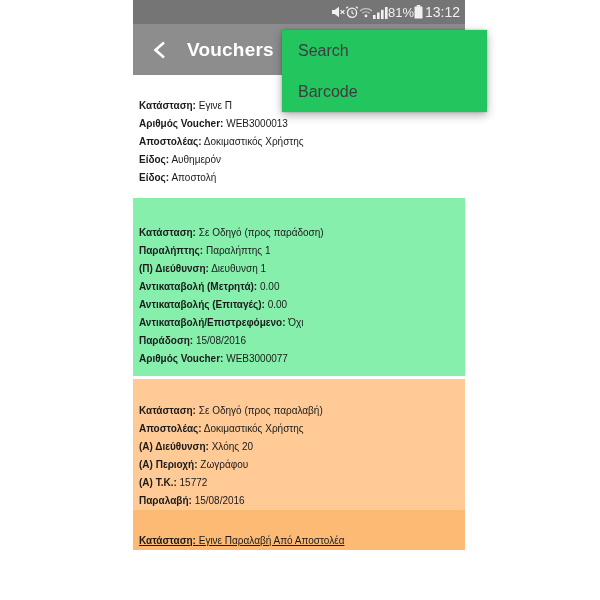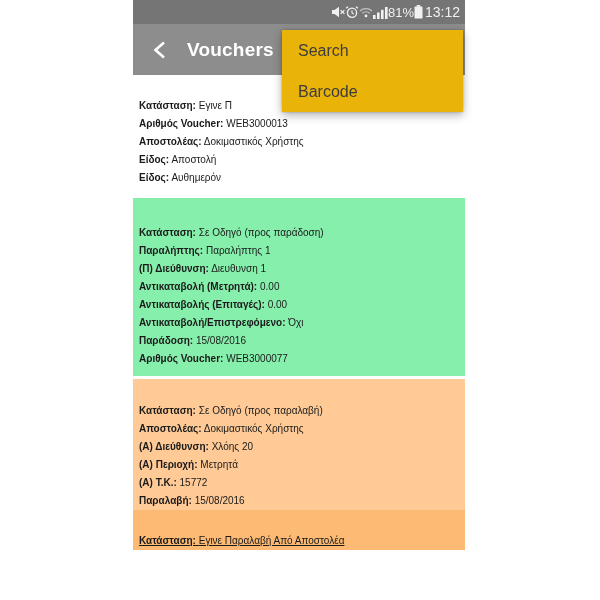--- a/index.html
+++ b/index.html
@@ -41,21 +41,21 @@
   }
   .card .row{white-space:nowrap;}
   .lbl{font-weight:700;}
   .card-1{padding-top:22px;padding-bottom:0;}
   .card-2{margin-top:11px;padding-top:26px;padding-bottom:8px;}
   .card-3{margin-top:3px;padding-top:23px;padding-bottom:0;}
   .card-4{padding-top:22px;}
 
   
   .menu{
-    position:absolute;left:149px;top:30px;width:181px;height:82px;background:#eab308;
+    position:absolute;left:149px;top:30px;width:205px;height:82px;background:#22c55e;
     box-shadow:0 3px 9px rgba(0,0,0,.32),0 0 2px rgba(0,0,0,.22);
     z-index:20;
   }
   .menu-item{
     height:41px;display:flex;align-items:center;padding-left:16px;
     font-size:16px;color:#3d3d3d;cursor:pointer;
   }
 </style>
 </head>
 <body>
@@ -103,40 +103,40 @@
       <span class="ab-title">Vouchers</span>
     </div>
     <div class="bar-shadow"></div>
 
     <div class="content">
 
       <div class="card card-1" style="background: rgb(255, 255, 255);">
         <div class="row"><span class="lbl">Κατάσταση:</span> <span class="val">Εγινε Π</span></div>
         <div class="row"><span class="lbl">Αριθμός Voucher:</span> <span class="val">WEB3000013</span></div>
         <div class="row"><span class="lbl">Αποστολέας:</span> <span class="val">Δοκιμαστικός Χρήστης</span></div>
+        <div class="row"><span class="lbl">Είδος:</span> <span class="val">Αυθημερόν</span></div>
         <div class="row"><span class="lbl">Είδος:</span> <span class="val">Αποστολή</span></div>
-        <div class="row"><span class="lbl">Είδος:</span> <span class="val">Αυθημερόν</span></div>
       </div>
 
       <div class="card card-2" style="background: #86efac;">
         <div class="row"><span class="lbl">Κατάσταση:</span> <span class="val">Σε Οδηγό (προς παράδοση)</span></div>
         <div class="row"><span class="lbl">Παραλήπτης:</span> <span class="val">Παραλήπτης 1</span></div>
         <div class="row"><span class="lbl">(Π) Διεύθυνση:</span> <span class="val">Διευθυνση 1</span></div>
         <div class="row"><span class="lbl">Αντικαταβολή (Μετρητά):</span> <span class="val">0.00</span></div>
         <div class="row"><span class="lbl">Αντικαταβολής (Επιταγές):</span> <span class="val">0.00</span></div>
         <div class="row"><span class="lbl">Αντικαταβολή/Επιστρεφόμενο:</span> <span class="val">Όχι</span></div>
         <div class="row"><span class="lbl">Παράδοση:</span> <span class="val">15/08/2016</span></div>
         <div class="row"><span class="lbl">Αριθμός Voucher:</span> <span class="val">WEB3000077</span></div>
       </div>
 
       <div class="card card-3" style="background: rgb(255, 202, 150);">
         <div class="row"><span class="lbl">Κατάσταση:</span> <span class="val">Σε Οδηγό (προς παραλαβή)</span></div>
         <div class="row"><span class="lbl">Αποστολέας:</span> <span class="val">Δοκιμαστικός Χρήστης</span></div>
         <div class="row"><span class="lbl">(Α) Διεύθυνση:</span> <span class="val">Χλόης 20</span></div>
-        <div class="row"><span class="lbl">(Α) Περιοχή:</span> <span class="val">Μετρητά</span></div>
+        <div class="row"><span class="lbl">(Α) Περιοχή:</span> <span class="val">Ζωγράφου</span></div>
         <div class="row"><span class="lbl">(Α) Τ.Κ.:</span> <span class="val">15772</span></div>
         <div class="row"><span class="lbl">Παραλαβή:</span> <span class="val">15/08/2016</span></div>
       </div>
 
       <div class="card card-4" style="background: #fdba74; text-decoration: underline;">
         <div class="row"><span class="lbl">Κατάσταση:</span> <span class="val">Εγινε Παραλαβή Από Αποστολέα</span></div>
       </div>
 
     </div>
 

